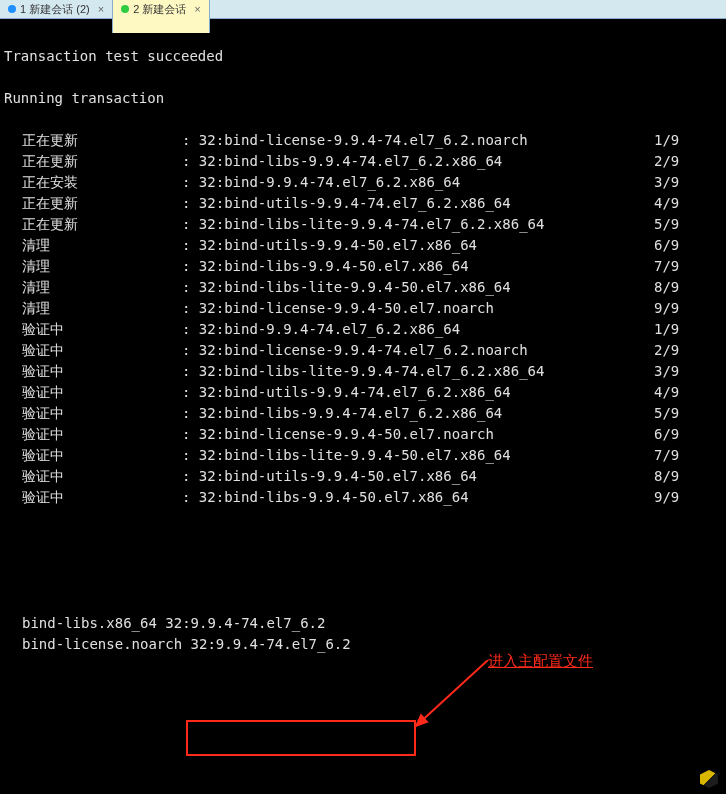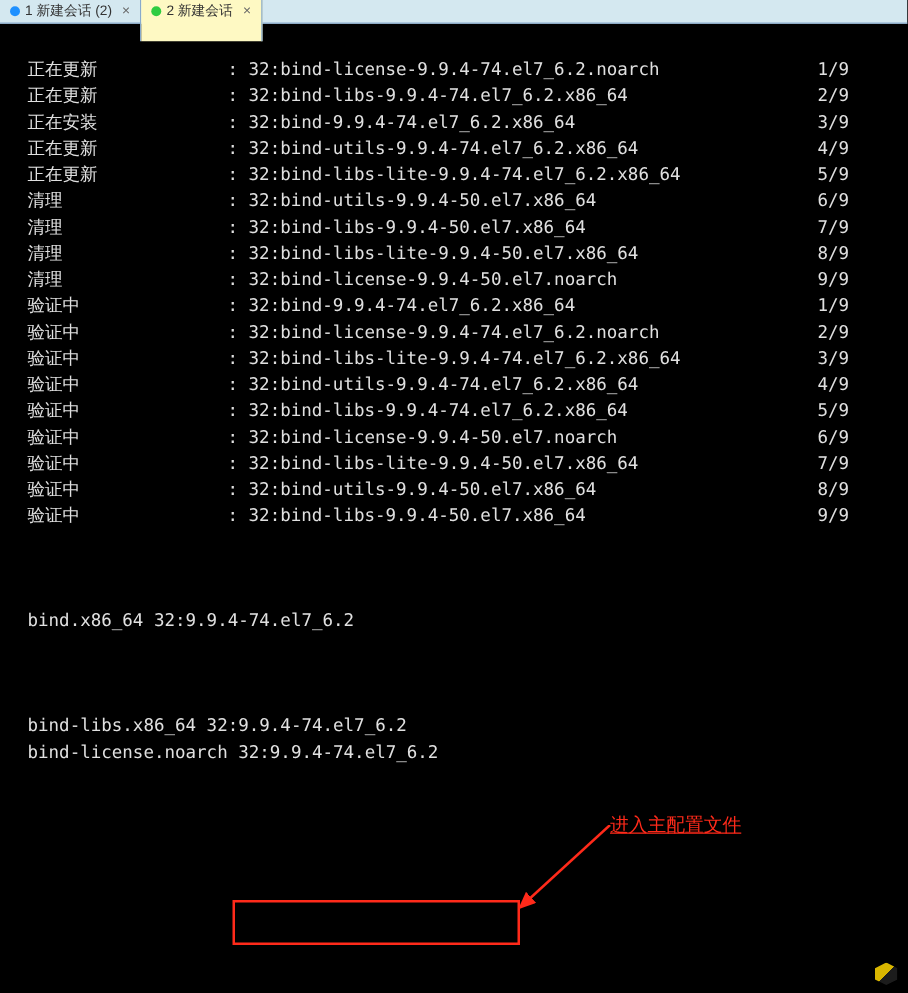--- a/index.html
+++ b/index.html
@@ -98,23 +98,24 @@
     <span class="close-x">×</span>
   </div>
   <div class="tab active">
     <span class="dot-green"></span>
     <span>2 新建会话</span>
     <span class="close-x">×</span>
   </div>
 </div>
 
 <div class="terminal">
+<div class="line">Transaction test succeeded</div>
+<div class="line">Running transaction</div>
 <div id="rows-container"><div class="trans-row"><span class="col-left">正在更新</span><span class="col-mid">: 32:bind-license-9.9.4-74.el7_6.2.noarch</span><span class="col-right">1/9</span></div><div class="trans-row"><span class="col-left">正在更新</span><span class="col-mid">: 32:bind-libs-9.9.4-74.el7_6.2.x86_64</span><span class="col-right">2/9</span></div><div class="trans-row"><span class="col-left">正在安装</span><span class="col-mid">: 32:bind-9.9.4-74.el7_6.2.x86_64</span><span class="col-right">3/9</span></div><div class="trans-row"><span class="col-left">正在更新</span><span class="col-mid">: 32:bind-utils-9.9.4-74.el7_6.2.x86_64</span><span class="col-right">4/9</span></div><div class="trans-row"><span class="col-left">正在更新</span><span class="col-mid">: 32:bind-libs-lite-9.9.4-74.el7_6.2.x86_64</span><span class="col-right">5/9</span></div><div class="trans-row"><span class="col-left">清理</span><span class="col-mid">: 32:bind-utils-9.9.4-50.el7.x86_64</span><span class="col-right">6/9</span></div><div class="trans-row"><span class="col-left">清理</span><span class="col-mid">: 32:bind-libs-9.9.4-50.el7.x86_64</span><span class="col-right">7/9</span></div><div class="trans-row"><span class="col-left">清理</span><span class="col-mid">: 32:bind-libs-lite-9.9.4-50.el7.x86_64</span><span class="col-right">8/9</span></div><div class="trans-row"><span class="col-left">清理</span><span class="col-mid">: 32:bind-license-9.9.4-50.el7.noarch</span><span class="col-right">9/9</span></div><div class="trans-row"><span class="col-left">验证中</span><span class="col-mid">: 32:bind-9.9.4-74.el7_6.2.x86_64</span><span class="col-right">1/9</span></div><div class="trans-row"><span class="col-left">验证中</span><span class="col-mid">: 32:bind-license-9.9.4-74.el7_6.2.noarch</span><span class="col-right">2/9</span></div><div class="trans-row"><span class="col-left">验证中</span><span class="col-mid">: 32:bind-libs-lite-9.9.4-74.el7_6.2.x86_64</span><span class="col-right">3/9</span></div><div class="trans-row"><span class="col-left">验证中</span><span class="col-mid">: 32:bind-utils-9.9.4-74.el7_6.2.x86_64</span><span class="col-right">4/9</span></div><div class="trans-row"><span class="col-left">验证中</span><span class="col-mid">: 32:bind-libs-9.9.4-74.el7_6.2.x86_64</span><span class="col-right">5/9</span></div><div class="trans-row"><span class="col-left">验证中</span><span class="col-mid">: 32:bind-license-9.9.4-50.el7.noarch</span><span class="col-right">6/9</span></div><div class="trans-row"><span class="col-left">验证中</span><span class="col-mid">: 32:bind-libs-lite-9.9.4-50.el7.x86_64</span><span class="col-right">7/9</span></div><div class="trans-row"><span class="col-left">验证中</span><span class="col-mid">: 32:bind-utils-9.9.4-50.el7.x86_64</span><span class="col-right">8/9</span></div><div class="trans-row"><span class="col-left">验证中</span><span class="col-mid">: 32:bind-libs-9.9.4-50.el7.x86_64</span><span class="col-right">9/9</span></div></div>
 <div class="line"> </div>
-<div class="line indent">bind.x86_64 32:9.9.4-74.el7_6.2</div>
 <div class="line"> </div>
 <div id="deps-container"><div class="line indent">bind-libs.x86_64 32:9.9.4-74.el7_6.2</div><div class="line indent">bind-license.noarch 32:9.9.4-74.el7_6.2</div></div>
 
 
 
 
 </div>
 
 <div id="box1" class="red-box"></div>
 <div id="anno1" class="red-text">进入主配置文件</div>

